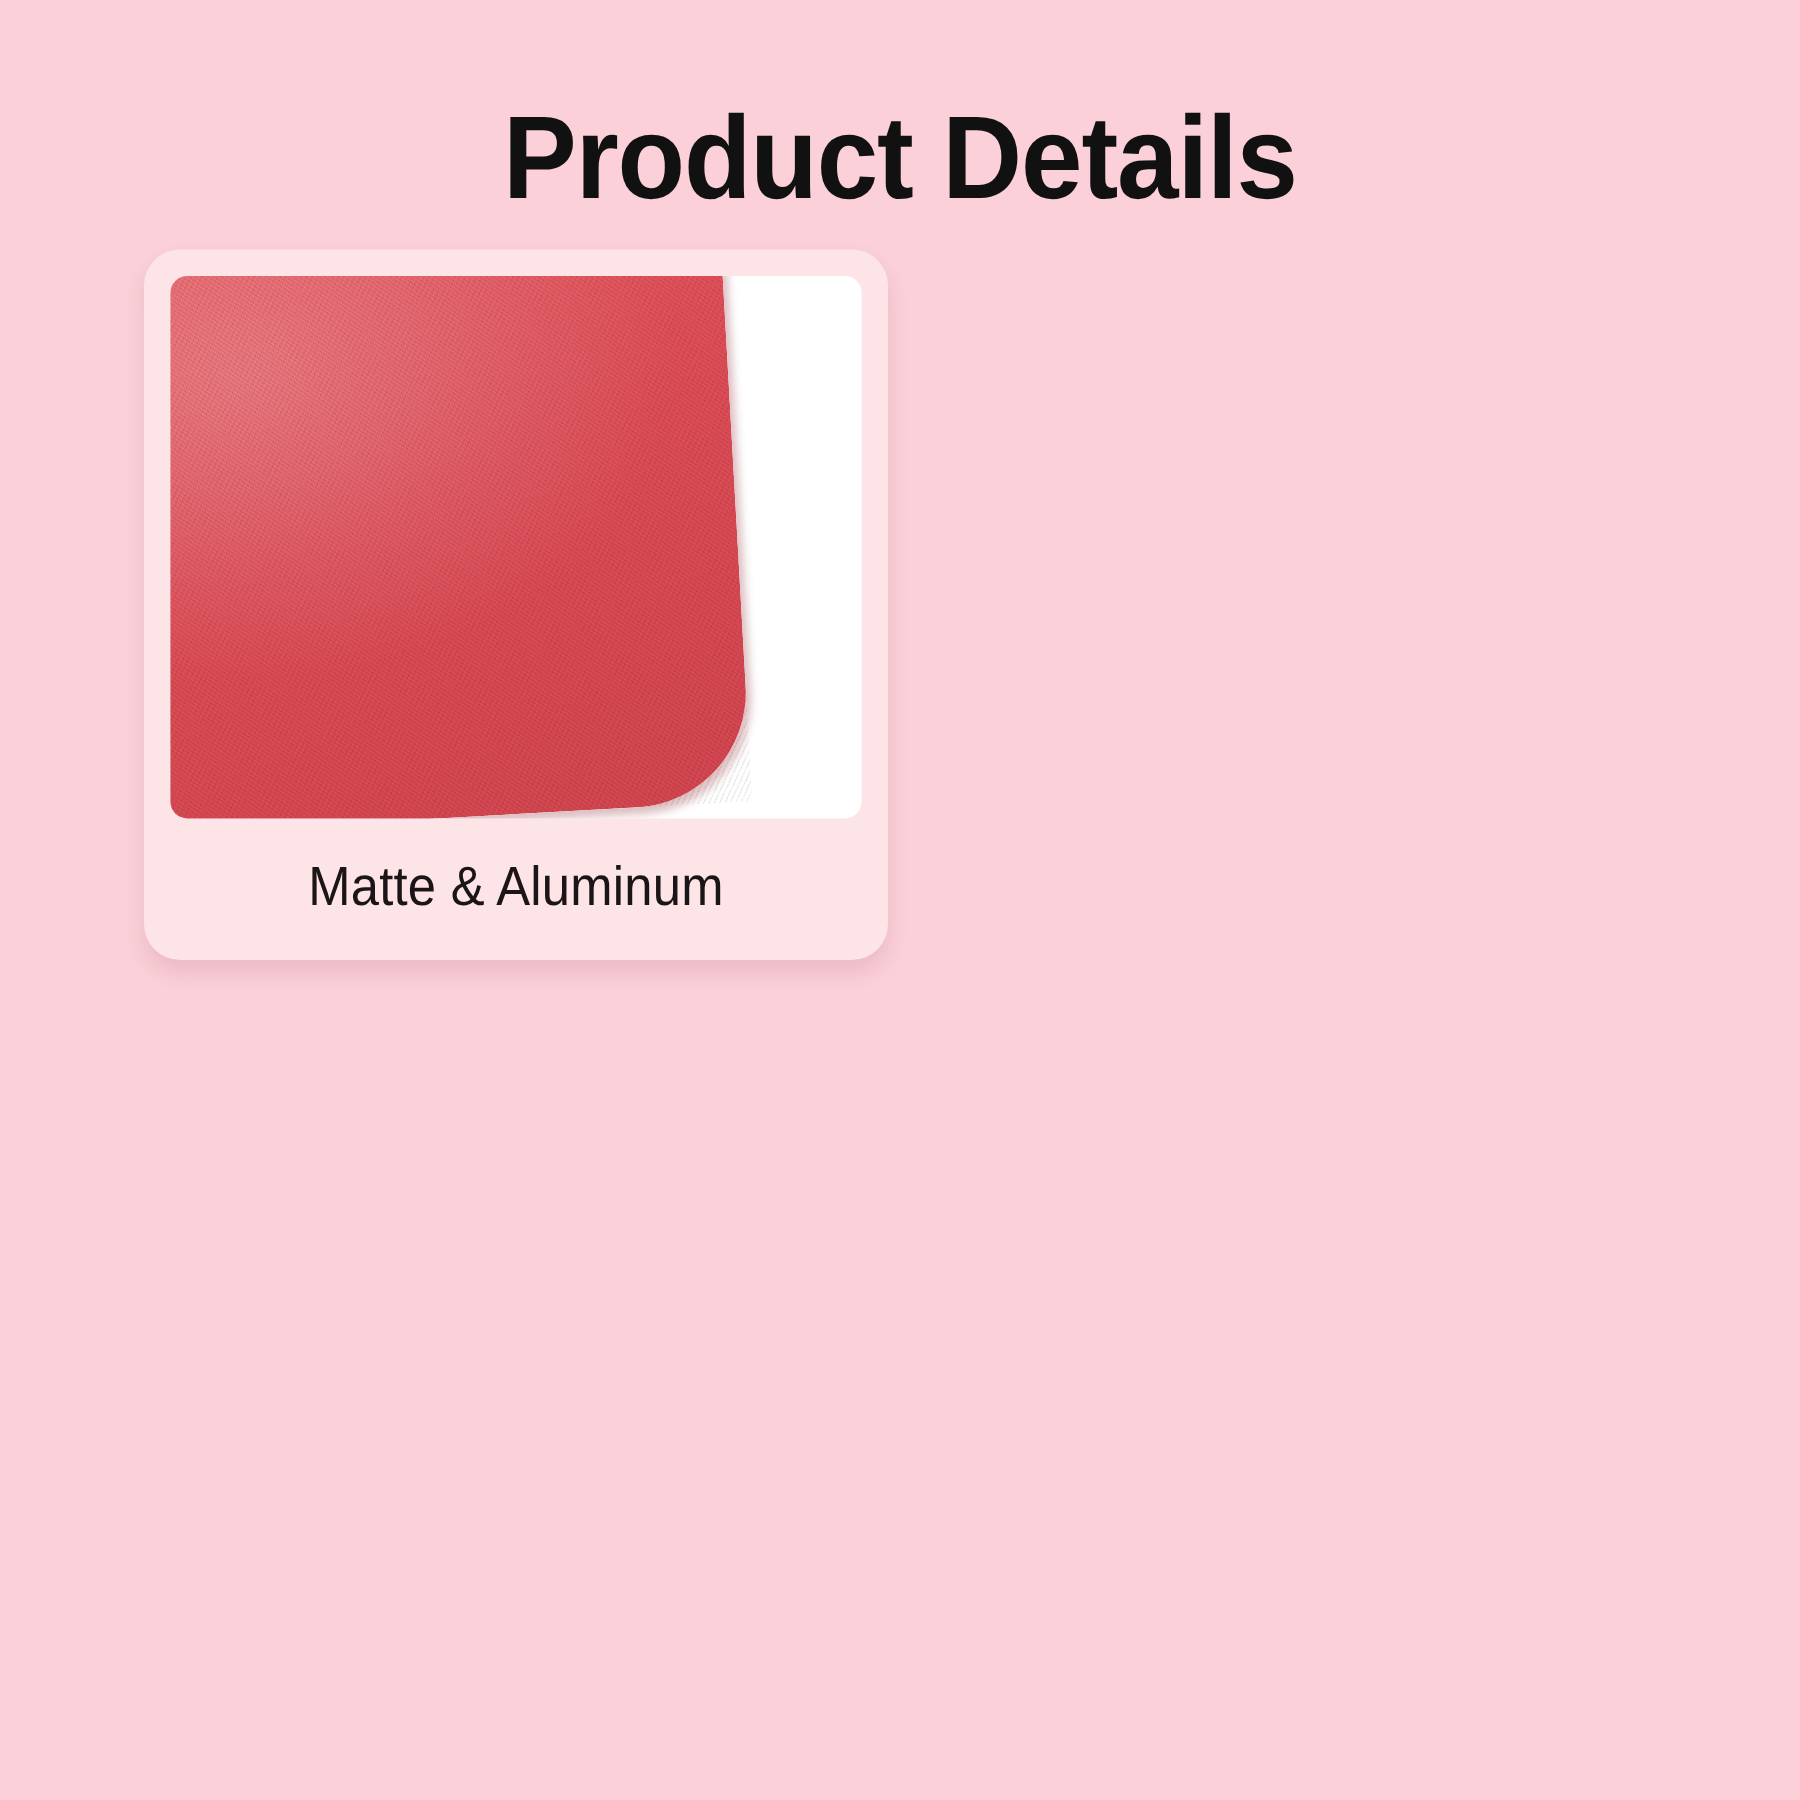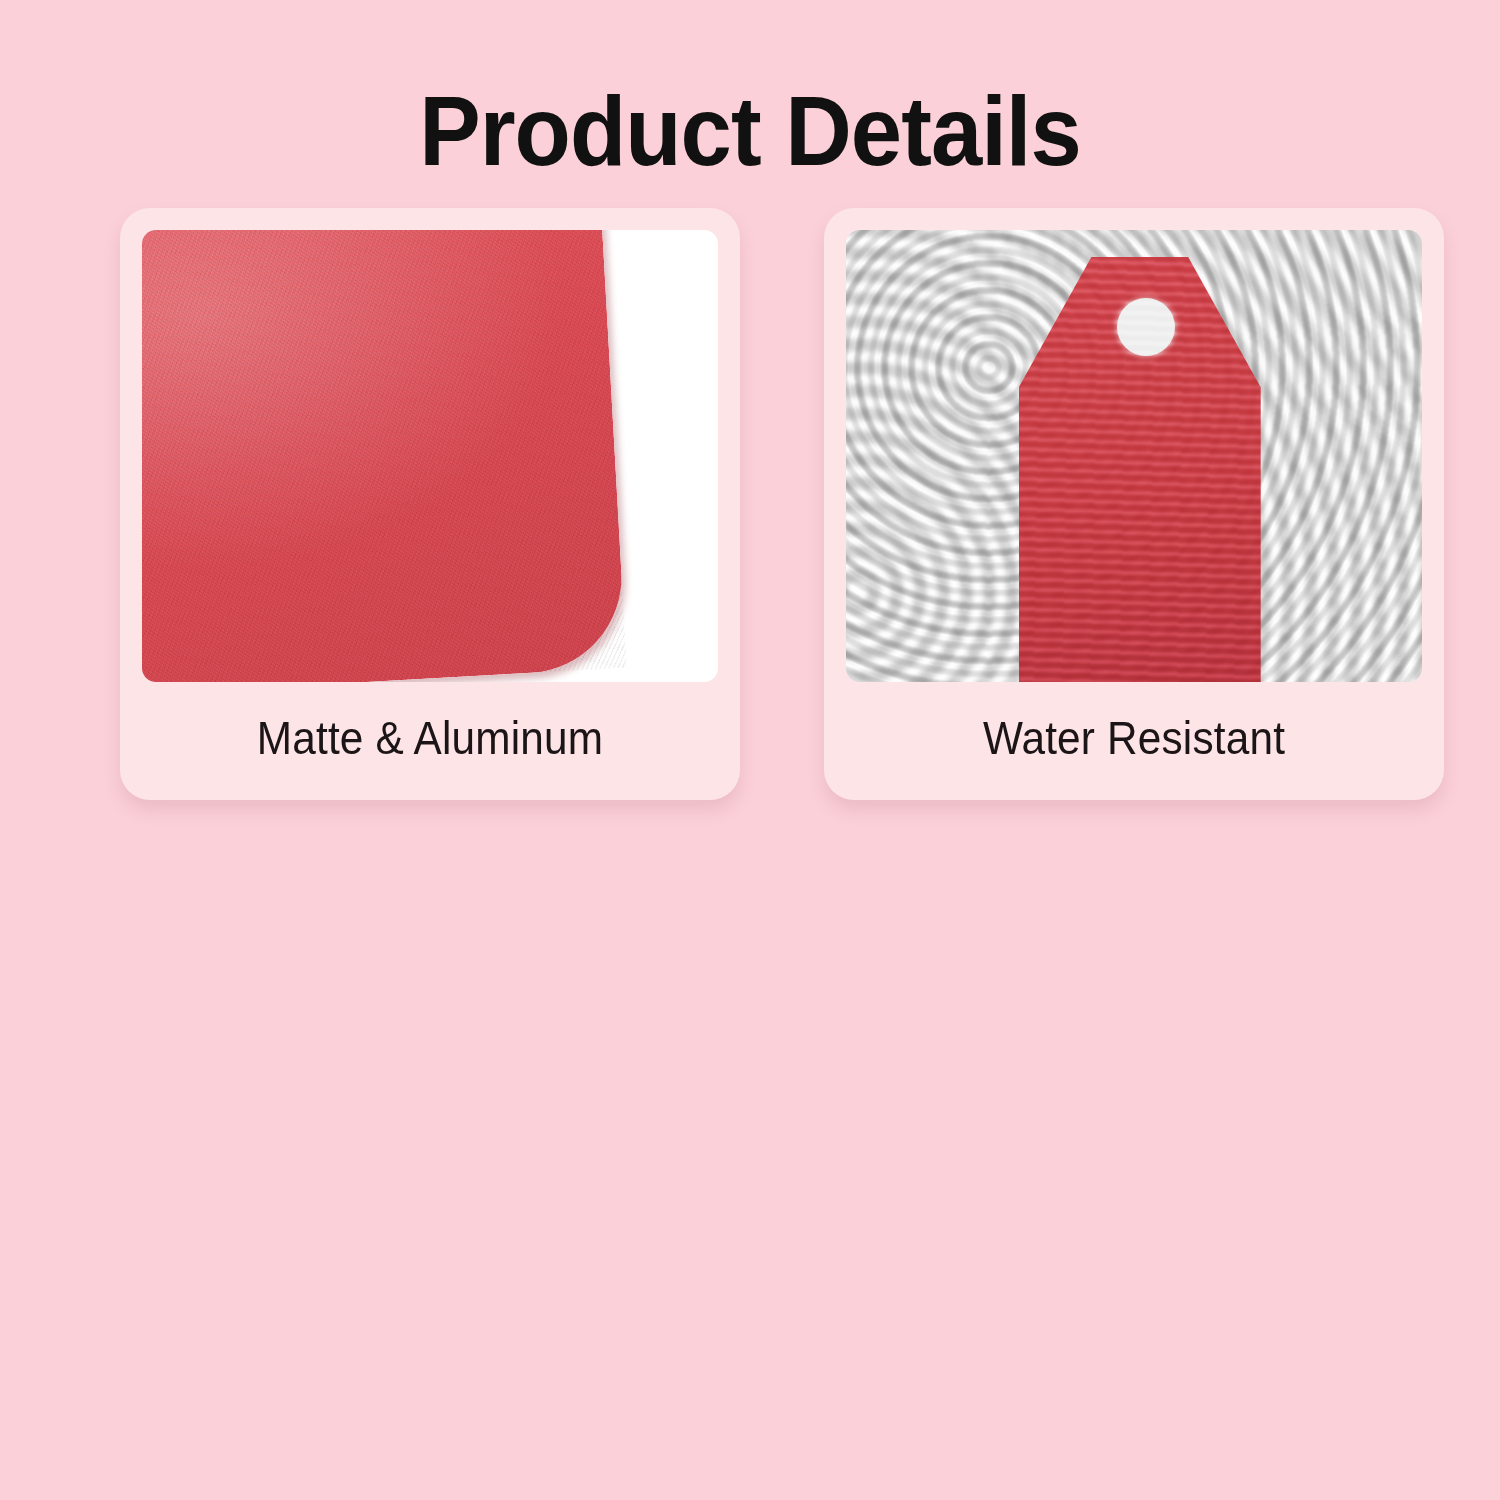--- a/index.html
+++ b/index.html
@@ -329,25 +329,15 @@
     <div class="card-media m1">
       <div class="plate-edge"></div>
       <div class="plate">
         <div class="grain"></div>
       </div>
     </div>
     <div class="card-label">Matte &amp; Aluminum</div>
   </div>
 
 
-  <div class="card">
-    <div class="card-media m3">
-      <div class="ripples"></div>
-      <div class="ripples2"></div>
-      <div class="water-tag"></div>
-      <div class="water-tag-hole"></div>
-      <div class="water-distort"></div>
-    </div>
-    <div class="card-label">Water Resistant</div>
-  </div>
 
 
 </div>
 
 </body></html>

